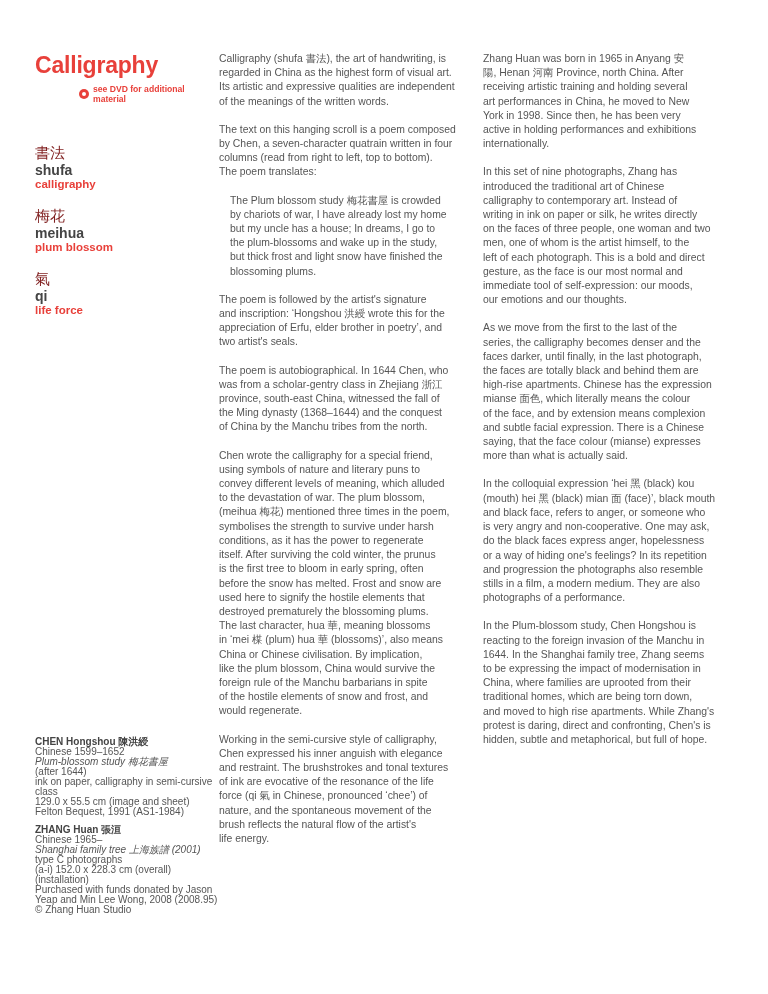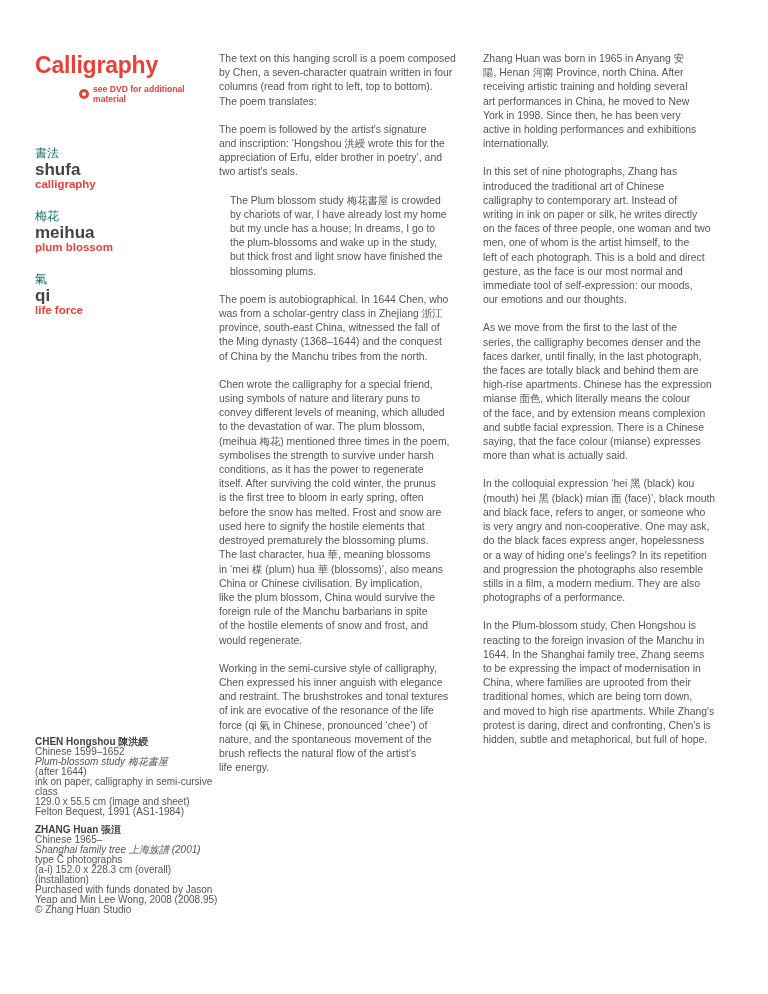--- a/index.html
+++ b/index.html
@@ -12,22 +12,22 @@
   .title { color: #e8403a; font-family: "Liberation Sans", sans-serif; font-weight: bold;
            font-size: 23px; line-height: 26px; margin: 0; letter-spacing: -0.2px; }
   .dvd { display: flex; align-items: center; margin-top: 6px; color: #e8403a;
          font-family: "Liberation Sans", sans-serif; font-weight: bold; font-size: 8.6px; padding-left: 44px; }
   .dvd-icon { width: 10px; height: 10px; border-radius: 50%; background: #e8403a; position: relative;
               margin-right: 4px; flex: 0 0 10px; }
   .dvd-icon::after { content: ""; position: absolute; left: 3px; top: 3px; width: 4px; height: 4px;
                      border-radius: 50%; background: #fff; }
   .terms { margin-top: 40px; }
   .term { margin-bottom: 16px; }
-  .term .hz { font-size: 12px; line-height: 19px; color: #0f766e; font-family: "DejaVu Sans", sans-serif; }
-  .term .py { font-family: "Liberation Sans", sans-serif; font-weight: bold; font-size: 17px;
+  .term .hz { font-size: 15px; line-height: 19px; color: #7f1d1d; font-family: "DejaVu Sans", sans-serif; }
+  .term .py { font-family: "Liberation Sans", sans-serif; font-weight: bold; font-size: 14px;
               line-height: 14px; color: #444; }
   .term .en { font-family: "Liberation Sans", sans-serif; font-weight: bold; font-size: 11.5px;
               line-height: 14px; color: #e8403a; }
   .captions { position: absolute; left: 35px; top: 737px; width: 170px;
               font-family: "Liberation Sans", sans-serif; font-size: 10px; line-height: 10px; color: #555; }
   .caption { margin-bottom: 8px; }
   .caption .name { font-weight: bold; color: #444; }
   .caption div { white-space: nowrap; }
   .para { font-family: "Liberation Sans", sans-serif; font-size: 10.4px; line-height: 14.2px;
           color: #555; margin: 0 0 14px 0; white-space: pre-line; }
@@ -81,34 +81,38 @@
     <div>type C photographs</div>
     <div>(a-i) 152.0 x 228.3 cm (overall)</div>
     <div>(installation)</div>
     <div>Purchased with funds donated by Jason</div>
     <div>Yeap and Min Lee Wong, 2008 (2008.95)</div>
     <div>© Zhang Huan Studio</div>
   </div>
 </div>
 
 <div class="col col-mid">
+  <p class="para">Calligraphy (shufa 書法), the art of handwriting, is
+regarded in China as the highest form of visual art.
+Its artistic and expressive qualities are independent
+of the meanings of the written words.</p>
   <p class="para">The text on this hanging scroll is a poem composed
 by Chen, a seven-character quatrain written in four
 columns (read from right to left, top to bottom).
 The poem translates:</p>
-  <p class="para">The poem is followed by the artist's signature
-and inscription: ‘Hongshou 洪綬 wrote this for the
-appreciation of Erfu, elder brother in poetry’, and
-two artist's seals.</p>
   <p class="para quote">The Plum blossom study 梅花書屋 is crowded
 by chariots of war, I have already lost my home
 but my uncle has a house; In dreams, I go to
 the plum-blossoms and wake up in the study,
 but thick frost and light snow have finished the
 blossoming plums.</p>
+  <p class="para">The poem is followed by the artist's signature
+and inscription: ‘Hongshou 洪綬 wrote this for the
+appreciation of Erfu, elder brother in poetry’, and
+two artist's seals.</p>
   <p class="para">The poem is autobiographical. In 1644 Chen, who
 was from a scholar-gentry class in Zhejiang 浙江
 province, south-east China, witnessed the fall of
 the Ming dynasty (1368–1644) and the conquest
 of China by the Manchu tribes from the north.</p>
   <p class="para">Chen wrote the calligraphy for a special friend,
 using symbols of nature and literary puns to
 convey different levels of meaning, which alluded
 to the devastation of war. The plum blossom,
 (meihua 梅花) mentioned three times in the poem,

